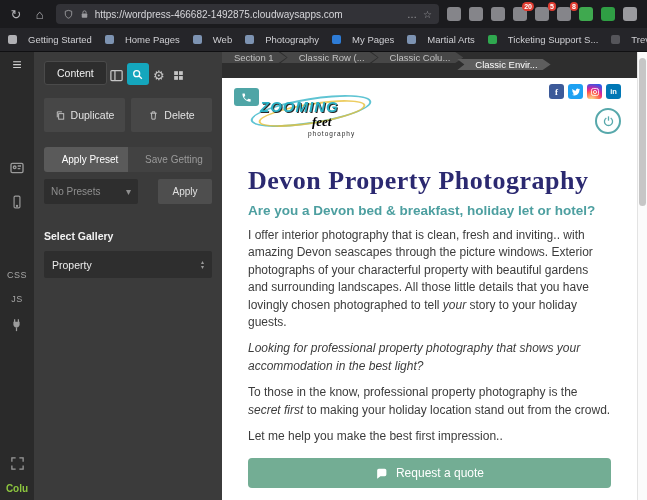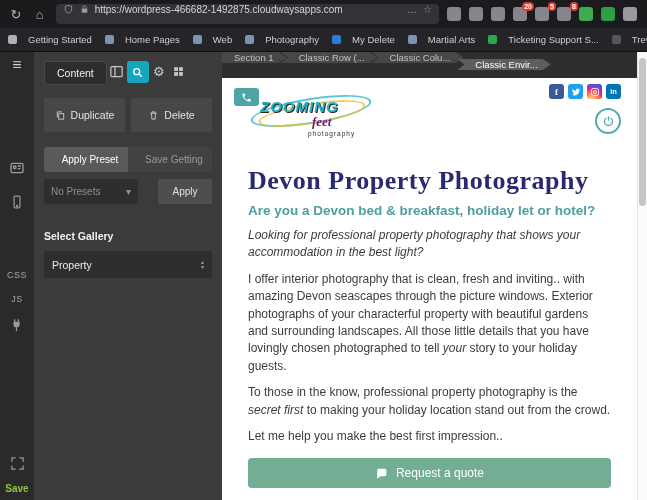--- a/index.html
+++ b/index.html
@@ -3,21 +3,21 @@
 <meta charset="utf-8">
 <style>
   * { margin:0; padding:0; box-sizing:border-box; }
   html,body { width:647px; height:500px; overflow:hidden; }
   body { font-family:"Liberation Sans", sans-serif; background:#1c1c1f; }
   .screen { width:647px; height:500px; display:flex; flex-direction:column; }
 
   
   .topbar { height:28px; background:#1b1b1e; display:flex; align-items:center; padding:0 8px; gap:8px; flex:none; }
   .tb-glyph { color:#b4b4b8; font-size:13px; width:16px; text-align:center; cursor:default; }
-  .urlbar { width:387px; height:20px; background:#323237; border-radius:4px; display:flex; padding:0 7px; gap:5px; }
+  .urlbar { width:387px; height:20px; background:#323237; border-radius:4px; display:flex; align-items:center; padding:0 7px; gap:5px; }
   .urlbar svg { flex:none; }
   .url-text { color:#d6d6da; font-size:10px; white-space:nowrap; overflow:hidden; flex:1; }
   .url-right { display:flex; gap:6px; color:#9c9ca0; font-size:10px; }
   .ext-strip { margin-left:auto; display:flex; align-items:center; gap:8px; padding-right:2px; }
   .ext { width:14px; height:14px; border-radius:3px; position:relative; }
   .ext .badge { position:absolute; top:-5px; right:-7px; background:#e03c31; color:#fff; font-size:7px; line-height:9px; padding:0 2px; border-radius:5px; font-weight:bold; }
 
   
   .bmbar { height:24px; background:#252529; border-bottom:1px solid #101012; display:flex; align-items:center; padding:0 8px; gap:13px; overflow:hidden; flex:none; }
   .bm { display:flex; align-items:center; gap:11px; color:#cfcfd3; font-size:9.5px; white-space:nowrap; }
@@ -31,21 +31,21 @@
   .rail .menu-glyph { color:#d0d0d0; font-size:16px; line-height:18px; }
   .rail-ico { color:#9b9b9b; margin-top:14px; }
   .rail-group1 { margin-top:86px; display:flex; flex-direction:column; align-items:center; }
   .rail-group2 { margin-top:56px; display:flex; flex-direction:column; align-items:center; }
   .rail-label { color:#a6a6a6; font-size:9px; margin-top:14px; letter-spacing:.5px; }
   .rail-spacer { flex:1; }
   .save-label { color:#8dc63f; font-size:10px; font-weight:bold; margin-top:8px; }
 
   
   .panel { width:188px; background:#3b3b3b; flex:none; padding:9px 10px; display:flex; flex-direction:column; }
-  .panel-top { display:flex; align-items:flex-start; }
+  .panel-top { display:flex; align-items:flex-end; }
   .content-btn { background:#2d2d2d; border:1px solid #4a4a4a; color:#f0f0f0; font-size:10.5px; padding:5px 12px; border-radius:3px; }
   .pt-ico { width:20px; height:20px; display:flex; align-items:center; justify-content:center; color:#c6c6c6; font-size:13px; }
   .search-btn { width:22px; height:22px; border-radius:3px; background:#14a6bd; display:flex; align-items:center; justify-content:center; }
   .dupdel { display:flex; gap:6px; margin-top:13px; }
   .gray-btn { flex:1; height:34px; background:#474747; border-radius:2px; color:#e2e2e2; font-size:10.5px; display:flex; align-items:center; justify-content:center; gap:5px; }
   .gray-btn svg { flex:none; }
   .preset-tabs { display:flex; margin-top:15px; border-radius:3px; overflow:hidden; }
   .preset-tab { flex:1; height:25px; font-size:10px; display:flex; align-items:center; justify-content:center;padding-left:8px; }
   .preset-tab.active { background:#5a5a5a; color:#fff; }
   .preset-tab.inactive { background:#424242; color:#9a9a9a; }
@@ -73,21 +73,21 @@
   .soc { width:15px; height:15px; border-radius:3px; display:flex; align-items:center; justify-content:center; color:#fff; font-size:9px; font-weight:bold; }
   .soc.fb { background:#3c5a99; font-family:"Liberation Serif", serif; }
   .soc.tw { background:#1da1f2; }
   .soc.ig { background:radial-gradient(circle at 30% 110%, #fdf497, #fd5949 45%, #d6249f 60%, #285AEB 90%); }
   .soc.li { background:#0077b5; font-size:7.5px; }
   .power-btn { position:absolute; right:4px; top:24px; width:26px; height:26px; border-radius:50%; background:#fff; border:2px solid #57a8ab; display:flex; align-items:center; justify-content:center; }
   .logo { position:absolute; left:22px; top:8px; width:120px; height:52px; }
   .logo .swoosh1 { position:absolute; left:-6px; top:6px; width:122px; height:26px; border:2px solid rgba(41,176,196,.75); border-radius:50%; transform:rotate(-9deg); }
   .logo .swoosh2 { position:absolute; left:2px; top:11px; width:108px; height:21px; border:2px solid rgba(232,192,58,.8); border-radius:50%; transform:rotate(-9deg); }
   .logo .word { position:absolute; left:4px; top:6px; font-style:italic; font-weight:bold; font-size:15px; letter-spacing:1px; color:#29b0c4; text-shadow:1px 1px 0 #2a2a2a; }
-  .logo .script { position:absolute; left:56px; top:22px; font-family:"Liberation Serif", serif; font-style:italic; font-weight:bold; font-size:13px; color:#701a75; }
+  .logo .script { position:absolute; left:56px; top:22px; font-family:"Liberation Serif", serif; font-style:italic; font-weight:bold; font-size:13px; color:#000000; }
   .logo .tagline { position:absolute; left:52px; top:38px; font-size:6.5px; letter-spacing:1px; color:#2a2a2a; }
 
   .page-title { margin:10px 26px 0; font-family:"Liberation Serif", serif; font-size:26px; letter-spacing:.5px; color:#2b2970; }
   .page-sub { margin:7px 26px 0; font-size:13.5px; font-weight:bold; color:#4d9fa0; }
   .para { margin:9px 26px 0; font-size:12px; line-height:1.45; color:#3c3c3c; }
   .para.lead { font-style:italic; }
   .cta { margin:13px 26px 0; width:calc(100% - 52px); height:30px; background:#73ad94; border:none; border-radius:4px; color:#fff; font-size:12px; display:flex; align-items:center; justify-content:center; gap:8px; font-family:"Liberation Sans", sans-serif; cursor:pointer; }
 
   .scrollbar { width:10px; background:#fbfbfb; border-left:1px solid #e3e3e3; position:relative; flex:none; }
   .scroll-thumb { position:absolute; left:1px; right:1px; top:6px; height:148px; background:#c6c6c6; border-radius:4px; }
@@ -145,21 +145,21 @@
     <span class="bm">
         <span class="fav" style="background: rgb(125, 147, 178);"></span>
         <span>Web</span>
       </span>
     <span class="bm">
         <span class="fav" style="background: rgb(125, 147, 178);"></span>
         <span>Photography</span>
       </span>
     <span class="bm">
         <span class="fav" style="background: rgb(46, 124, 214);"></span>
-        <span>My Delete</span>
+        <span>My Pages</span>
       </span>
     <span class="bm">
         <span class="fav" style="background: rgb(125, 147, 178);"></span>
         <span>Martial Arts</span>
       </span>
     <span class="bm">
         <span class="fav" style="background: rgb(47, 168, 79);"></span>
         <span>Ticketing Support S...</span>
       </span>
     <span class="bm">
@@ -198,21 +198,21 @@
               <path d="M12 15v6" stroke="#9b9b9b" stroke-width="2"></path>
             </svg>
         </span>
       </div>
       <div class="rail-spacer"></div>
       <span class="rail-ico">
         <svg width="15" height="15" viewBox="0 0 24 24" fill="none" stroke="#9b9b9b" stroke-width="2">
             <path d="M3 9V3h6M15 3h6v6M21 15v6h-6M9 21H3v-6"></path>
           </svg>
       </span>
-      <span class="save-label">Save</span>
+      <span class="save-label">Colu</span>
     </div>
 
     <div class="panel">
       <div class="panel-top">
         <span class="content-btn">Content</span>
         <span class="pt-ico">
           <svg width="15" height="15" viewBox="0 0 24 24" fill="none" stroke="#c6c6c6" stroke-width="2">
               <rect x="3" y="4" width="18" height="16" rx="1.5"></rect>
               <path d="M9.5 4v16"></path>
             </svg>
@@ -317,23 +317,23 @@
               <span class="swoosh2"></span>
               <span class="word">ZOOMING</span>
               <span class="script">feet</span>
               <span class="tagline">photography</span>
             </span>
           </div>
 
           <h1 class="page-title">Devon Property Photography</h1>
           <div class="page-sub">Are you a Devon bed &amp; breakfast, holiday let or hotel?</div>
 
+          <p class="para"><span>I offer interior photography that is clean, fresh and inviting.. with amazing Devon seascapes through the picture windows. Exterior photographs of your characterful property with beautiful gardens and surrounding landscapes. All those little details that you have lovingly chosen photographed to tell </span><em>your</em><span> story to your holiday guests.</span></p>
+
           <p class="para lead">Looking for professional property photography that shows your accommodation in the best light?</p>
-
-          <p class="para"><span>I offer interior photography that is clean, fresh and inviting.. with amazing Devon seascapes through the picture windows. Exterior photographs of your characterful property with beautiful gardens and surrounding landscapes. All those little details that you have lovingly chosen photographed to tell </span><em>your</em><span> story to your holiday guests.</span></p>
 
           <p class="para"><span>To those in the know, professional property photography is the </span><em>secret first</em><span> to making your holiday location stand out from the crowd.</span></p>
 
           <p class="para">Let me help you make the best first impression..</p>
 
           <button class="cta">
             <svg width="13" height="13" viewBox="0 0 24 24" fill="#ffffff">
                 <path d="M6 3h12a3 3 0 0 1 3 3v8a3 3 0 0 1-3 3H10l-6 4.5V6a3 3 0 0 1 3-3z"></path>
               </svg>
             <span>Request a quote</span>

